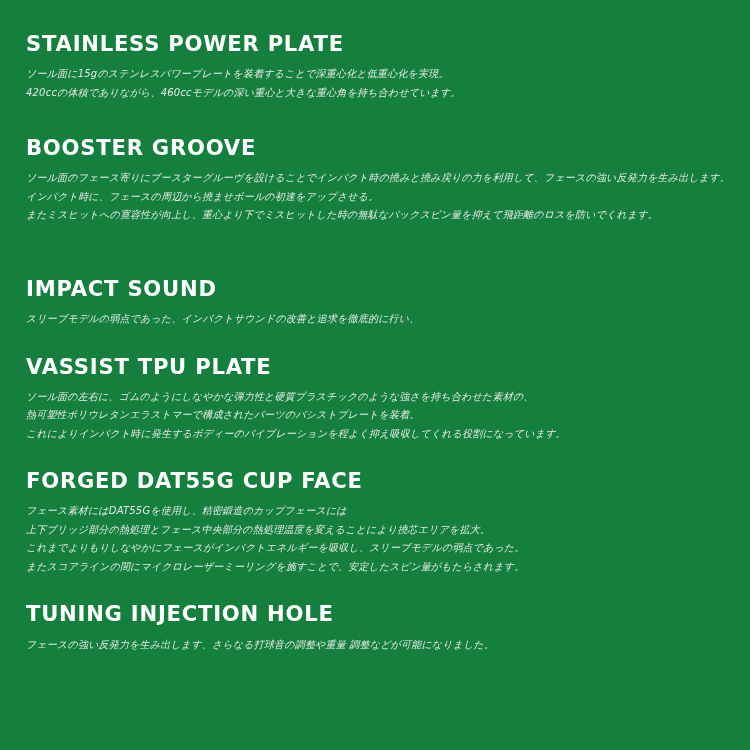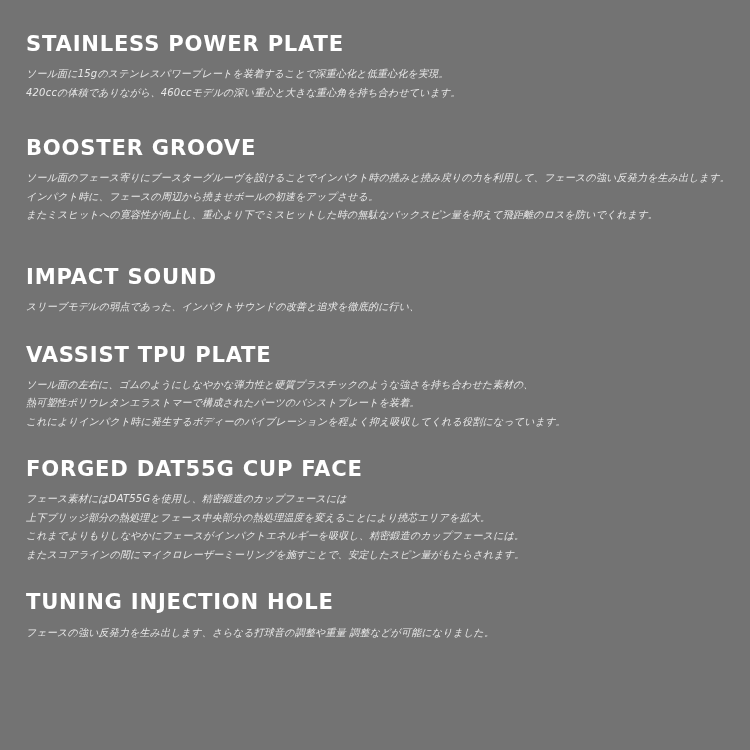--- a/index.html
+++ b/index.html
@@ -11,21 +11,21 @@
   body {
     width: 750px;
     height: 750px;
     overflow: hidden;
     font-family: "Liberation Sans", sans-serif;
     color: #ffffff;
   }
   .page {
     width: 750px;
     height: 750px;
-    background: #737373;
+    background: #15803d;
     padding: 26px 26px 10px 26px;
     position: relative;
   }
   .section {
     margin-bottom: 26px;
   }
   .section-title {
     font-family: "DejaVu Sans", sans-serif;
     font-weight: bold;
     font-size: 22px;
@@ -46,21 +46,21 @@
     font-weight: normal;
     font-style: italic;
   }
   .section-body .line {
     display: block;
     white-space: nowrap;
   }
   
   .sec-1 { margin-top: 6px; }
   .sec-2 { margin-top: 34px; }
-  .sec-3 { margin-top: 40px; }
+  .sec-3 { margin-top: 52px; }
   .sec-4 { margin-top: 12px; }
   .sec-5 { margin-top: 16px; }
   .sec-6 { margin-top: 22px; }
 </style>
 </head>
 <body>
 
 <div class="page">
 
   <div class="section sec-1">
@@ -94,21 +94,21 @@
       <span class="line">熱可塑性ポリウレタンエラストマーで構成されたパーツのバシストプレートを装着。</span>
       <span class="line">これによりインパクト時に発生するボディーのバイブレーションを程よく抑え吸収してくれる役割になっています。</span>
     </div>
   </div>
 
   <div class="section sec-5">
     <h2 class="section-title">FORGED DAT55G CUP FACE</h2>
     <div class="section-body">
       <span class="line">フェース素材にはDAT55Gを使用し、精密鍛造のカップフェースには</span>
       <span class="line">上下ブリッジ部分の熱処理とフェース中央部分の熱処理温度を変えることにより撓芯エリアを拡大。</span>
-      <span class="line">これまでよりもりしなやかにフェースがインパクトエネルギーを吸収し、精密鍛造のカップフェースには。</span>
+      <span class="line">これまでよりもりしなやかにフェースがインパクトエネルギーを吸収し、スリーブモデルの弱点であった。</span>
       <span class="line">またスコアラインの間にマイクロレーザーミーリングを施すことで、安定したスピン量がもたらされます。</span>
     </div>
   </div>
 
   <div class="section sec-6">
     <h2 class="section-title">TUNING INJECTION HOLE</h2>
     <div class="section-body">
       <span class="line">フェースの強い反発力を生み出します、さらなる打球音の調整や重量 調整などが可能になりました。</span>
     </div>
   </div>

